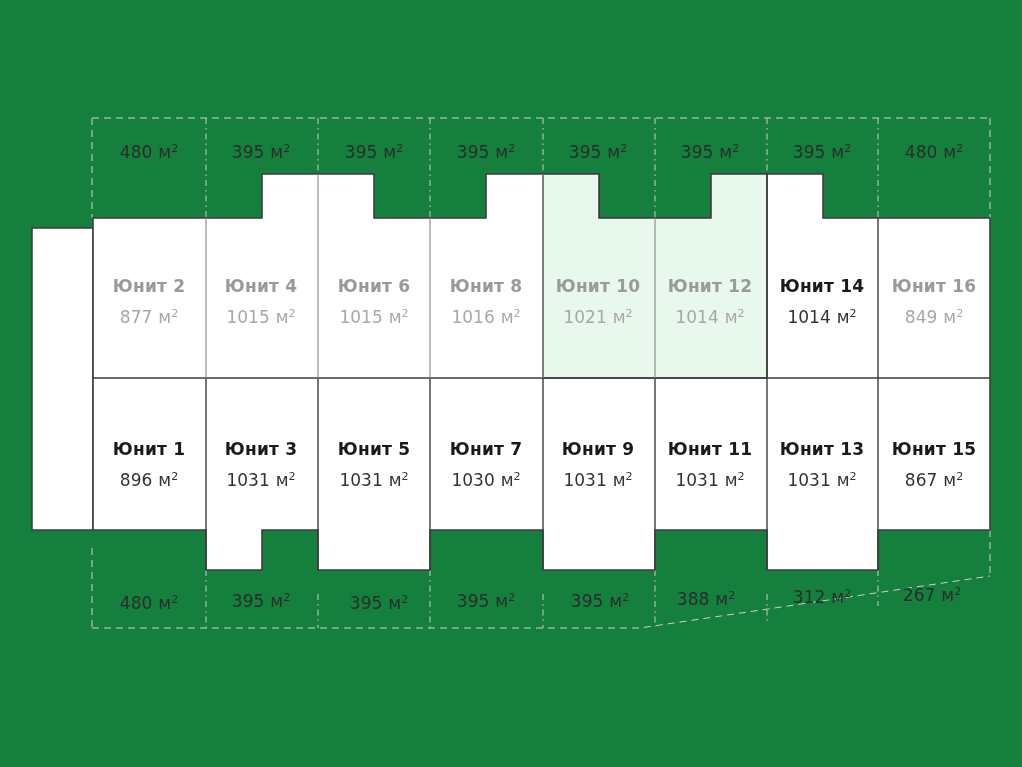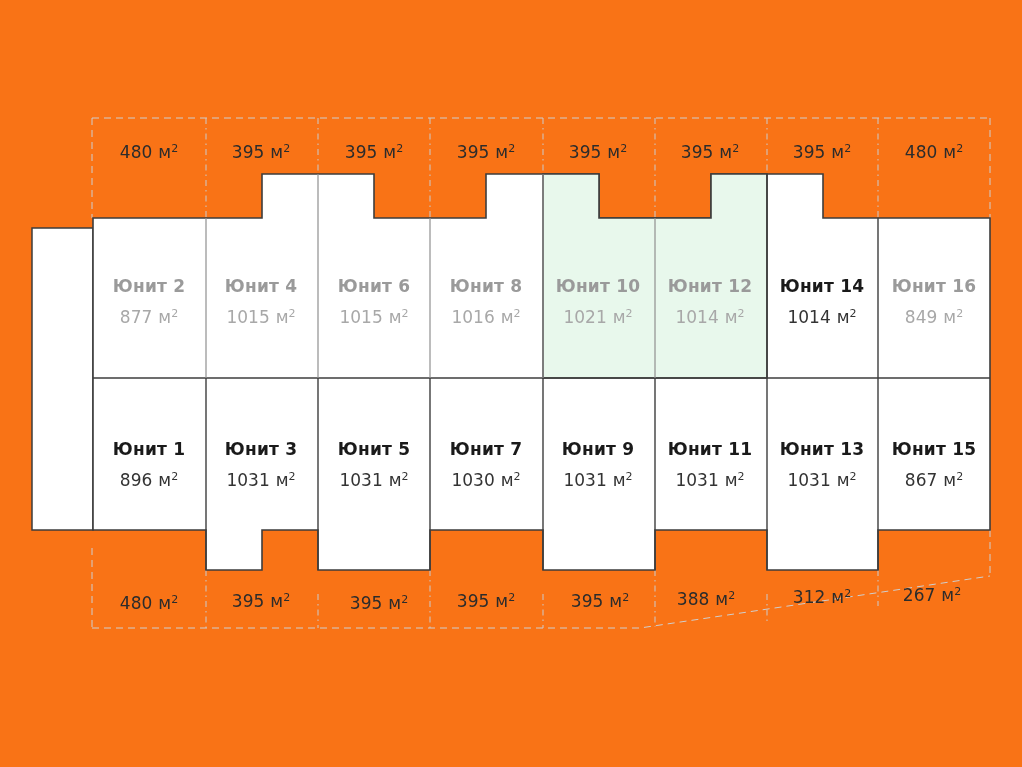--- a/index.html
+++ b/index.html
@@ -11,21 +11,21 @@
   body {
     width: 1022px;
     height: 767px;
     font-family: "DejaVu Sans", "Liberation Sans", sans-serif;
     overflow: hidden;
   }
   #plan-root {
     position: relative;
     width: 1022px;
     height: 767px;
-    background: #f97316;
+    background: #15803d;
   }
   svg#site-plan {
     display: block;
     width: 1022px;
     height: 767px;
   }
   .lot-dashed {
     fill: none;
     stroke: #cfcfcf;
     stroke-width: 1;

